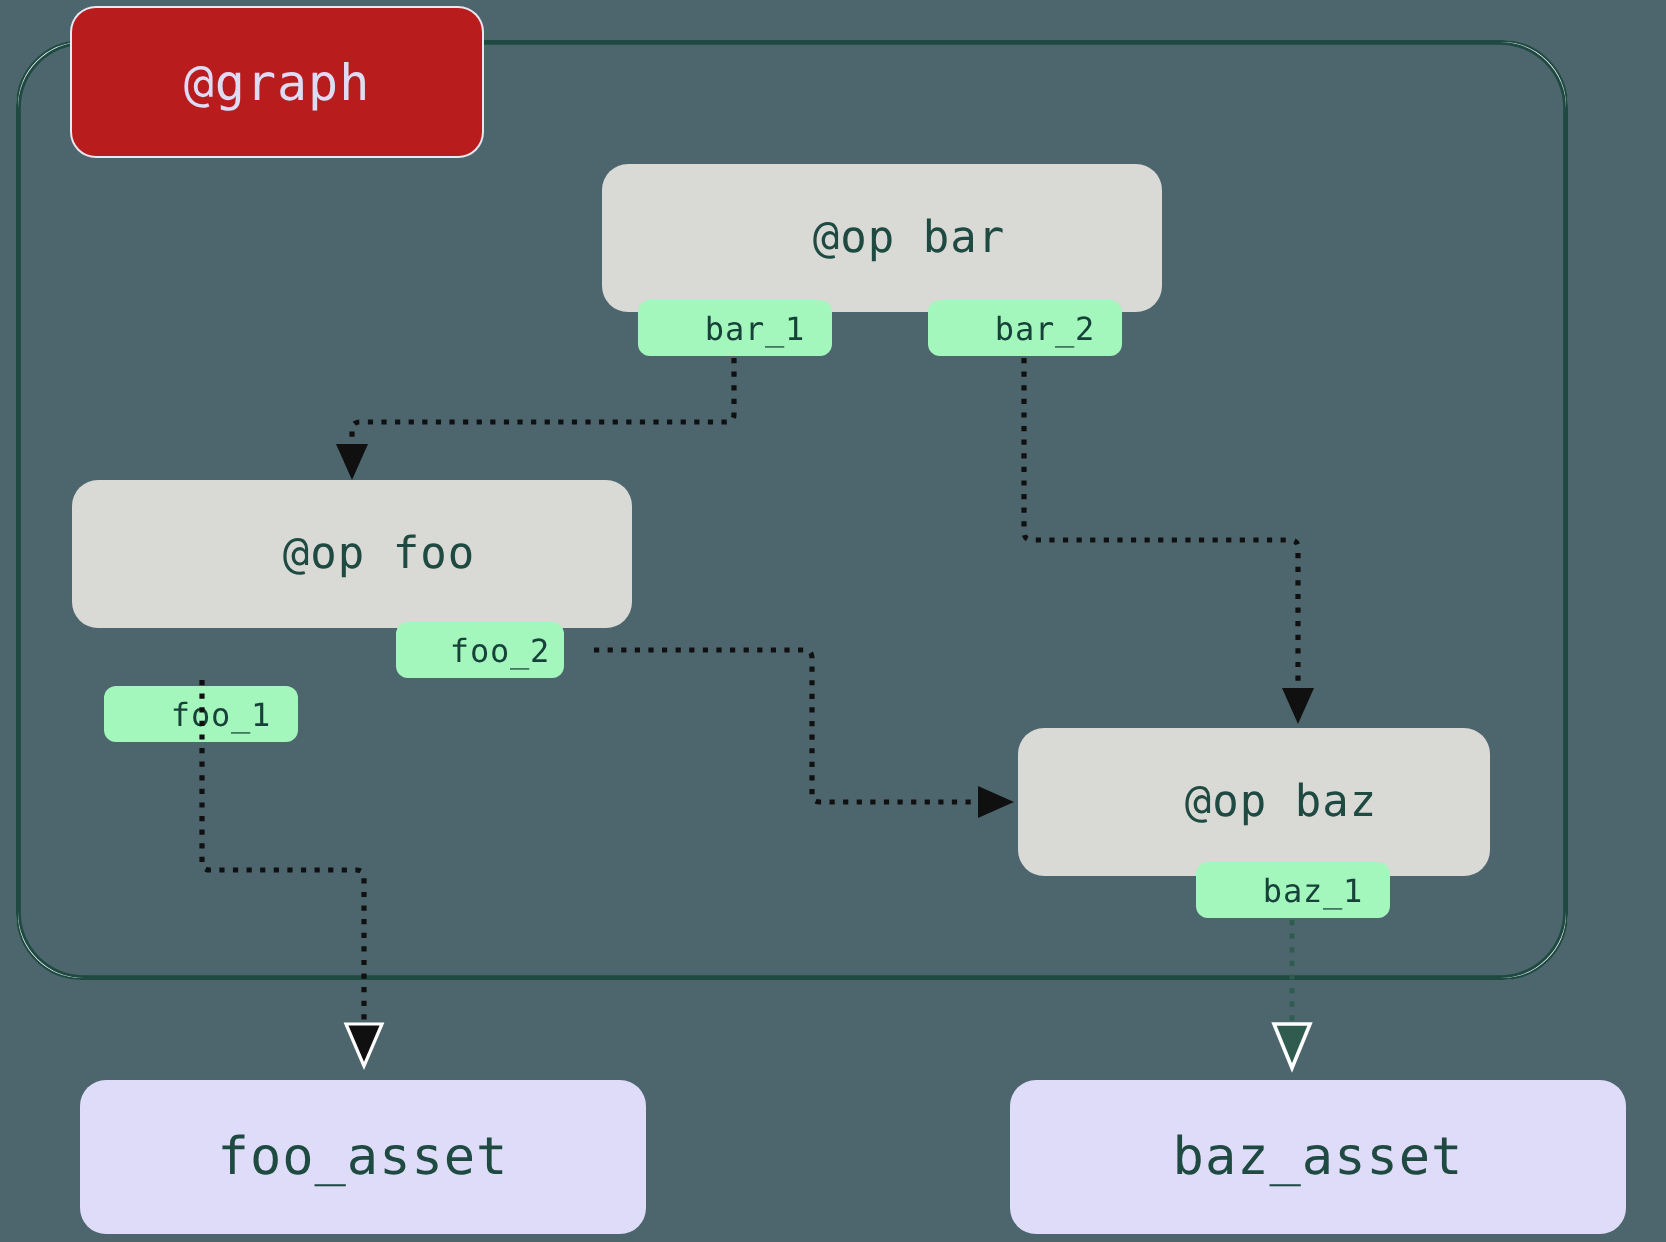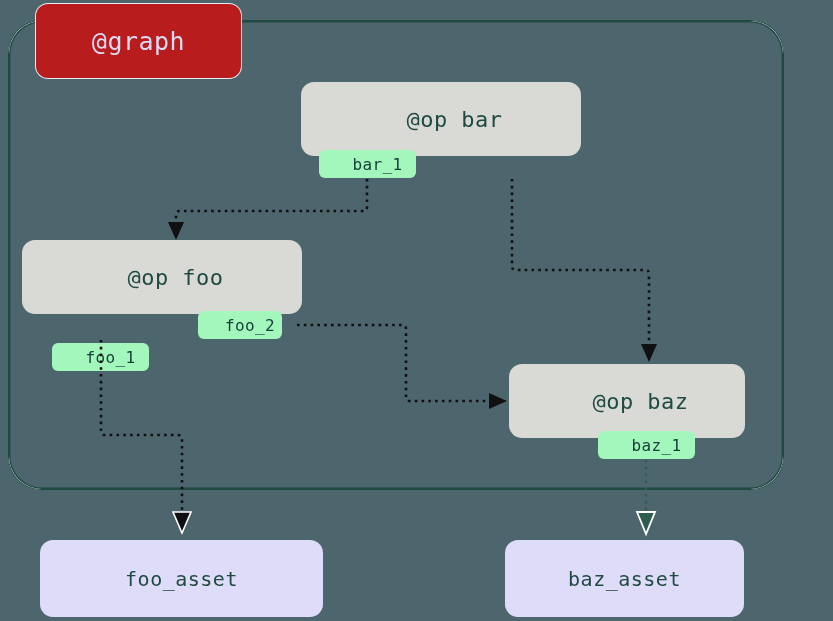--- a/index.html
+++ b/index.html
@@ -73,21 +73,21 @@
     align-items: center;
     justify-content: center;
     color: #1f4a41;
     font-size: 22px;
     letter-spacing: 0.5px;
     box-sizing: border-box;
     padding-left: 27px;
   }
 
   #op-bar   { left: 301px; top: 82px;  width: 280px; height: 74px; }
-  #op-foo   { left: 22px;  top: 240px; width: 280px; height: 74px; }
+  #op-foo   { left: 36px;  top: 240px; width: 280px; height: 74px; }
   #op-baz   { left: 509px; top: 364px; width: 236px; height: 74px; }
 
   
   .port {
     position: absolute;
     height: 28px;
     background: #a3f7bd;
     border-radius: 6px;
     display: flex;
     align-items: center;
@@ -106,26 +106,26 @@
 
   
   .asset-box {
     position: absolute;
     background: #dedcf9;
     border-radius: 13px;
     display: flex;
     align-items: center;
     justify-content: center;
     color: #1f4a41;
-    font-size: 20px;
+    font-size: 26px;
     letter-spacing: 0.5px;
     box-sizing: border-box;
   }
   #asset-foo { left: 40px;  top: 540px; width: 283px; height: 77px; }
-  #asset-baz { left: 505px; top: 540px; width: 239px; height: 77px; }
+  #asset-baz { left: 505px; top: 540px; width: 308px; height: 77px; }
 
   
   #edges {
     position: absolute;
     left: 0;
     top: 0;
     width: 833px;
     height: 621px;
     pointer-events: none;
   }
@@ -149,20 +149,21 @@
 
 <div id="canvas">
 
   <div class="graph-frame"></div>
   <div class="graph-frame-inner"></div>
 
   <div class="graph-title">@graph</div>
 
   <div class="op-box" id="op-bar">@op bar</div>
   <div class="port" id="port-bar-1">bar_1</div>
+  <div class="port" id="port-bar-2">bar_2</div>
 
   <div class="op-box" id="op-foo">@op foo</div>
   <div class="port" id="port-foo-1">foo_1</div>
   <div class="port" id="port-foo-2">foo_2</div>
 
   <div class="op-box" id="op-baz">@op baz</div>
   <div class="port" id="port-baz-1">baz_1</div>
 
   <div class="asset-box" id="asset-foo">foo_asset</div>
   <div class="asset-box" id="asset-baz">baz_asset</div>

